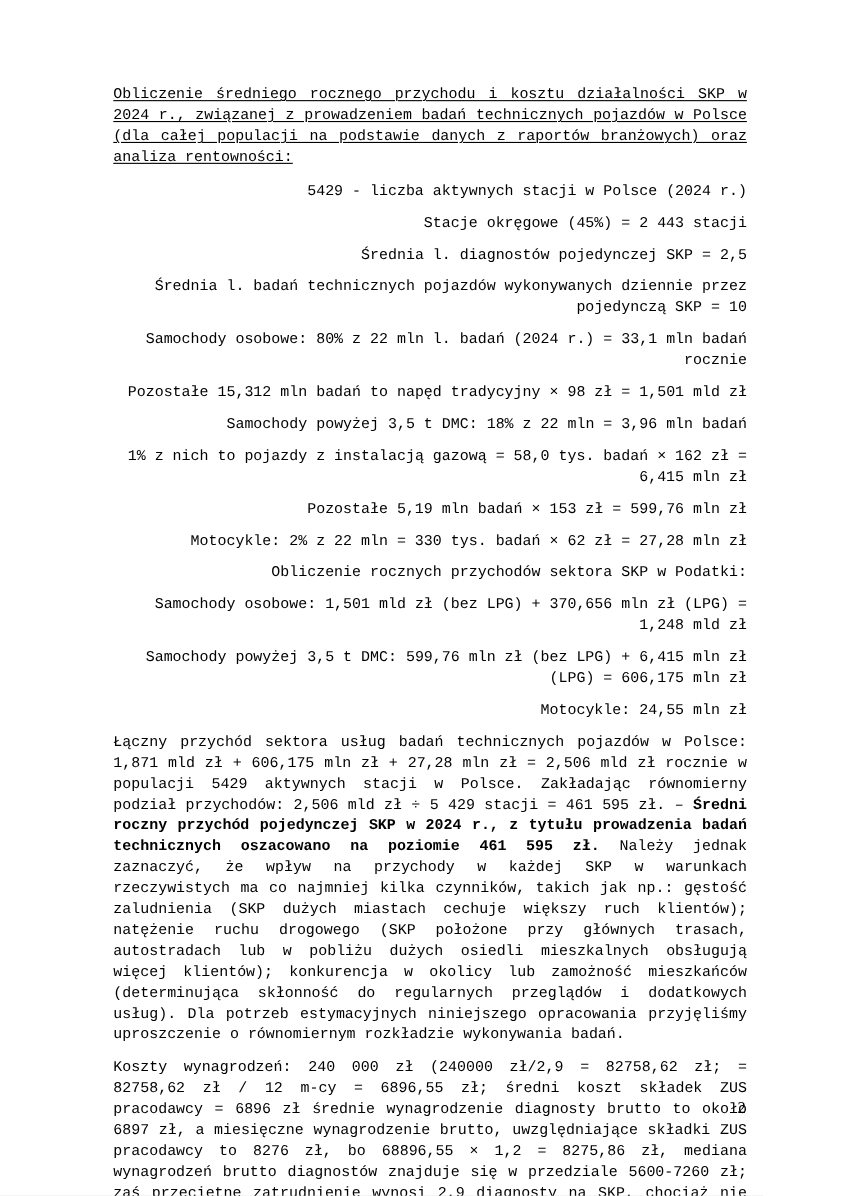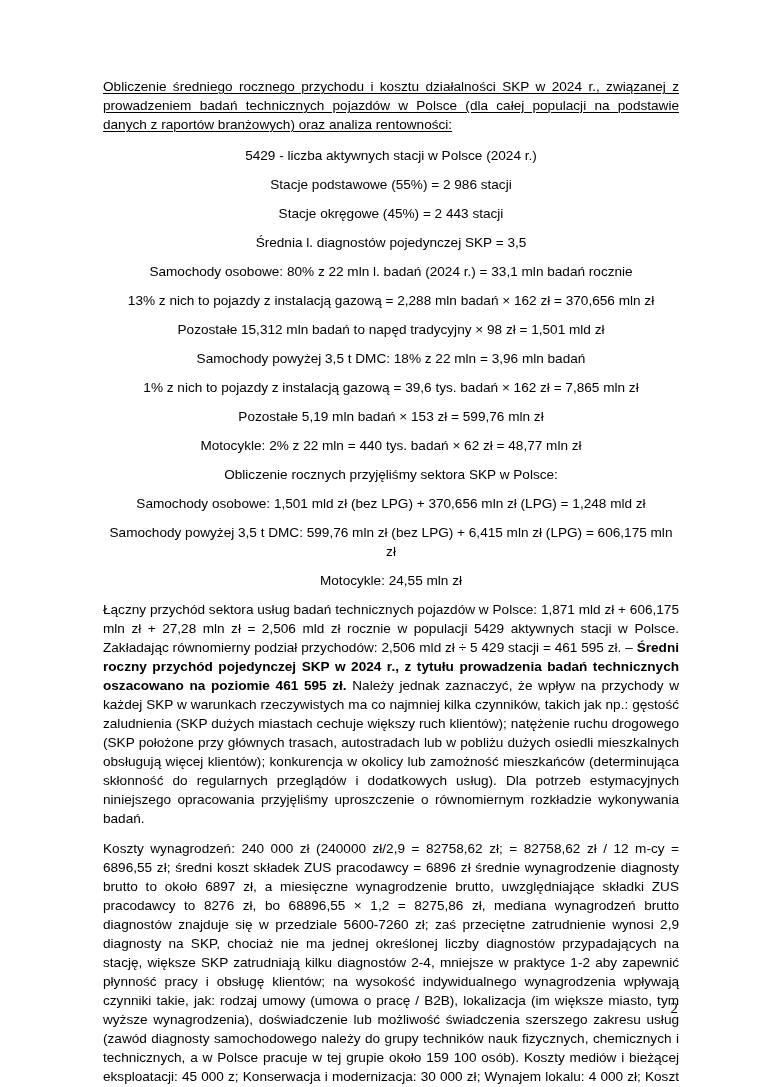--- a/index.html
+++ b/index.html
@@ -13,60 +13,60 @@
     padding: 77px 89px 0 103px;
     font-family: "Liberation Sans", "DejaVu Sans", sans-serif;
     color: #000000;
     -webkit-font-smoothing: antialiased;
   }
   .page p {
     margin: 0 0 10px 0;
     font-size: 13.6px;
     line-height: 19px;
     letter-spacing: 0;
+    font-family: Liberation Mono, monospace;
   }
   .heading {
     text-decoration: underline;
     text-underline-offset: 2px;
     text-decoration-thickness: 1px;
     text-align: justify;
     margin-bottom: 12px !important;
   }
-  .calc-line { text-align: center; white-space: normal; }
+  .calc-line { text-align: right; white-space: normal; }
   .body-par { text-align: justify; margin-bottom: 11px !important; }
   .body-par .bold { font-weight: bold; }
   .page-number {
     position: absolute;
     top: 999px;
     right: 90px;
     font-family: "Liberation Serif", "DejaVu Serif", serif;
     font-size: 15px;
     line-height: 18px;
     color: #000000;
   }
 </style>
 </head>
 <body>
 
 <div class="page">
 
   <p class="heading">Obliczenie średniego rocznego przychodu i kosztu działalności SKP w 2024 r., związanej z prowadzeniem badań technicznych pojazdów w Polsce (dla całej populacji na podstawie danych z raportów branżowych) oraz analiza rentowności:</p>
 
   <p class="calc-line">5429 - liczba aktywnych stacji w Polsce (2024 r.)</p>
-  <p class="calc-line">Stacje podstawowe (55%) = 2 986 stacji</p>
   <p class="calc-line">Stacje okręgowe (45%) = 2 443 stacji</p>
-  <p class="calc-line">Średnia l. diagnostów pojedynczej SKP = 3,5</p>
+  <p class="calc-line">Średnia l. diagnostów pojedynczej SKP = 2,5</p>
+  <p class="calc-line">Średnia l. badań technicznych pojazdów wykonywanych dziennie przez pojedynczą SKP = 10</p>
   <p class="calc-line">Samochody osobowe: 80% z 22 mln l. badań (2024 r.) = 33,1 mln badań rocznie</p>
-  <p class="calc-line">13% z nich to pojazdy z instalacją gazową = 2,288 mln badań × 162 zł = 370,656 mln zł</p>
   <p class="calc-line">Pozostałe 15,312 mln badań to napęd tradycyjny × 98 zł = 1,501 mld zł</p>
   <p class="calc-line">Samochody powyżej 3,5 t DMC: 18% z 22 mln = 3,96 mln badań</p>
-  <p class="calc-line">1% z nich to pojazdy z instalacją gazową = 39,6 tys. badań × 162 zł = 7,865 mln zł</p>
+  <p class="calc-line">1% z nich to pojazdy z instalacją gazową = 58,0 tys. badań × 162 zł = 6,415 mln zł</p>
   <p class="calc-line">Pozostałe 5,19 mln badań × 153 zł = 599,76 mln zł</p>
-  <p class="calc-line">Motocykle: 2% z 22 mln = 440 tys. badań × 62 zł = 48,77 mln zł</p>
-  <p class="calc-line">Obliczenie rocznych przyjęliśmy sektora SKP w Polsce:</p>
+  <p class="calc-line">Motocykle: 2% z 22 mln = 330 tys. badań × 62 zł = 27,28 mln zł</p>
+  <p class="calc-line">Obliczenie rocznych przychodów sektora SKP w Podatki:</p>
   <p class="calc-line">Samochody osobowe: 1,501 mld zł (bez LPG) + 370,656 mln zł (LPG) = 1,248 mld zł</p>
   <p class="calc-line">Samochody powyżej 3,5 t DMC: 599,76 mln zł (bez LPG) + 6,415 mln zł (LPG) = 606,175 mln zł</p>
   <p class="calc-line">Motocykle: 24,55 mln zł</p>
 
   <p class="body-par"><span>Łączny przychód sektora usług badań technicznych pojazdów w Polsce: 1,871 mld zł + 606,175 mln zł + 27,28 mln zł = 2,506 mld zł rocznie w populacji 5429 aktywnych stacji w Polsce. Zakładając równomierny podział przychodów: 2,506 mld zł ÷ 5 429 stacji = 461 595 zł. – </span><span class="bold">Średni roczny przychód pojedynczej SKP w 2024 r., z tytułu prowadzenia badań technicznych oszacowano na poziomie 461 595 zł.</span><span> Należy jednak zaznaczyć, że wpływ na przychody w każdej SKP w warunkach rzeczywistych ma co najmniej kilka czynników, takich jak np.: gęstość zaludnienia (SKP dużych miastach cechuje większy ruch klientów); natężenie ruchu drogowego (SKP położone przy głównych trasach, autostradach lub w pobliżu dużych osiedli mieszkalnych obsługują więcej klientów); konkurencja w okolicy lub zamożność mieszkańców (determinująca skłonność do regularnych przeglądów i dodatkowych usług). Dla potrzeb estymacyjnych niniejszego opracowania przyjęliśmy uproszczenie o równomiernym rozkładzie wykonywania badań.</span></p>
 
   <p class="body-par">Koszty wynagrodzeń: 240 000 zł (240000 zł/2,9 = 82758,62 zł; = 82758,62 zł / 12 m-cy = 6896,55 zł; średni koszt składek ZUS pracodawcy = 6896 zł średnie wynagrodzenie diagnosty brutto to około 6897 zł, a miesięczne wynagrodzenie brutto, uwzględniające składki ZUS pracodawcy to 8276 zł, bo 68896,55 × 1,2 = 8275,86 zł, mediana wynagrodzeń brutto diagnostów znajduje się w przedziale 5600-7260 zł; zaś przeciętne zatrudnienie wynosi 2,9 diagnosty na SKP, chociaż nie ma jednej określonej liczby diagnostów przypadających na stację, większe SKP zatrudniają kilku diagnostów 2-4, mniejsze w praktyce 1-2 aby zapewnić płynność pracy i obsługę klientów; na wysokość indywidualnego wynagrodzenia wpływają czynniki takie, jak: rodzaj umowy (umowa o pracę / B2B), lokalizacja (im większe miasto, tym wyższe wynagrodzenia), doświadczenie lub możliwość świadczenia szerszego zakresu usług (zawód diagnosty samochodowego należy do grupy techników nauk fizycznych, chemicznych i technicznych, a w Polsce pracuje w tej grupie około 159 100 osób). Koszty mediów i bieżącej eksploatacji: 45 000 z; Konserwacja i modernizacja: 30 000 zł; Wynajem lokalu: 4 000 zł; Koszt urządzeń diagnostycznych: 100 000 zł/5 lat = 20 000 zł; Koszty administracyjne, licencje, szkolenia: 30 000 zł; Podatki i ubezpieczenia: 26 000 zł.</p>
 
   <div class="page-number">2</div>
 

